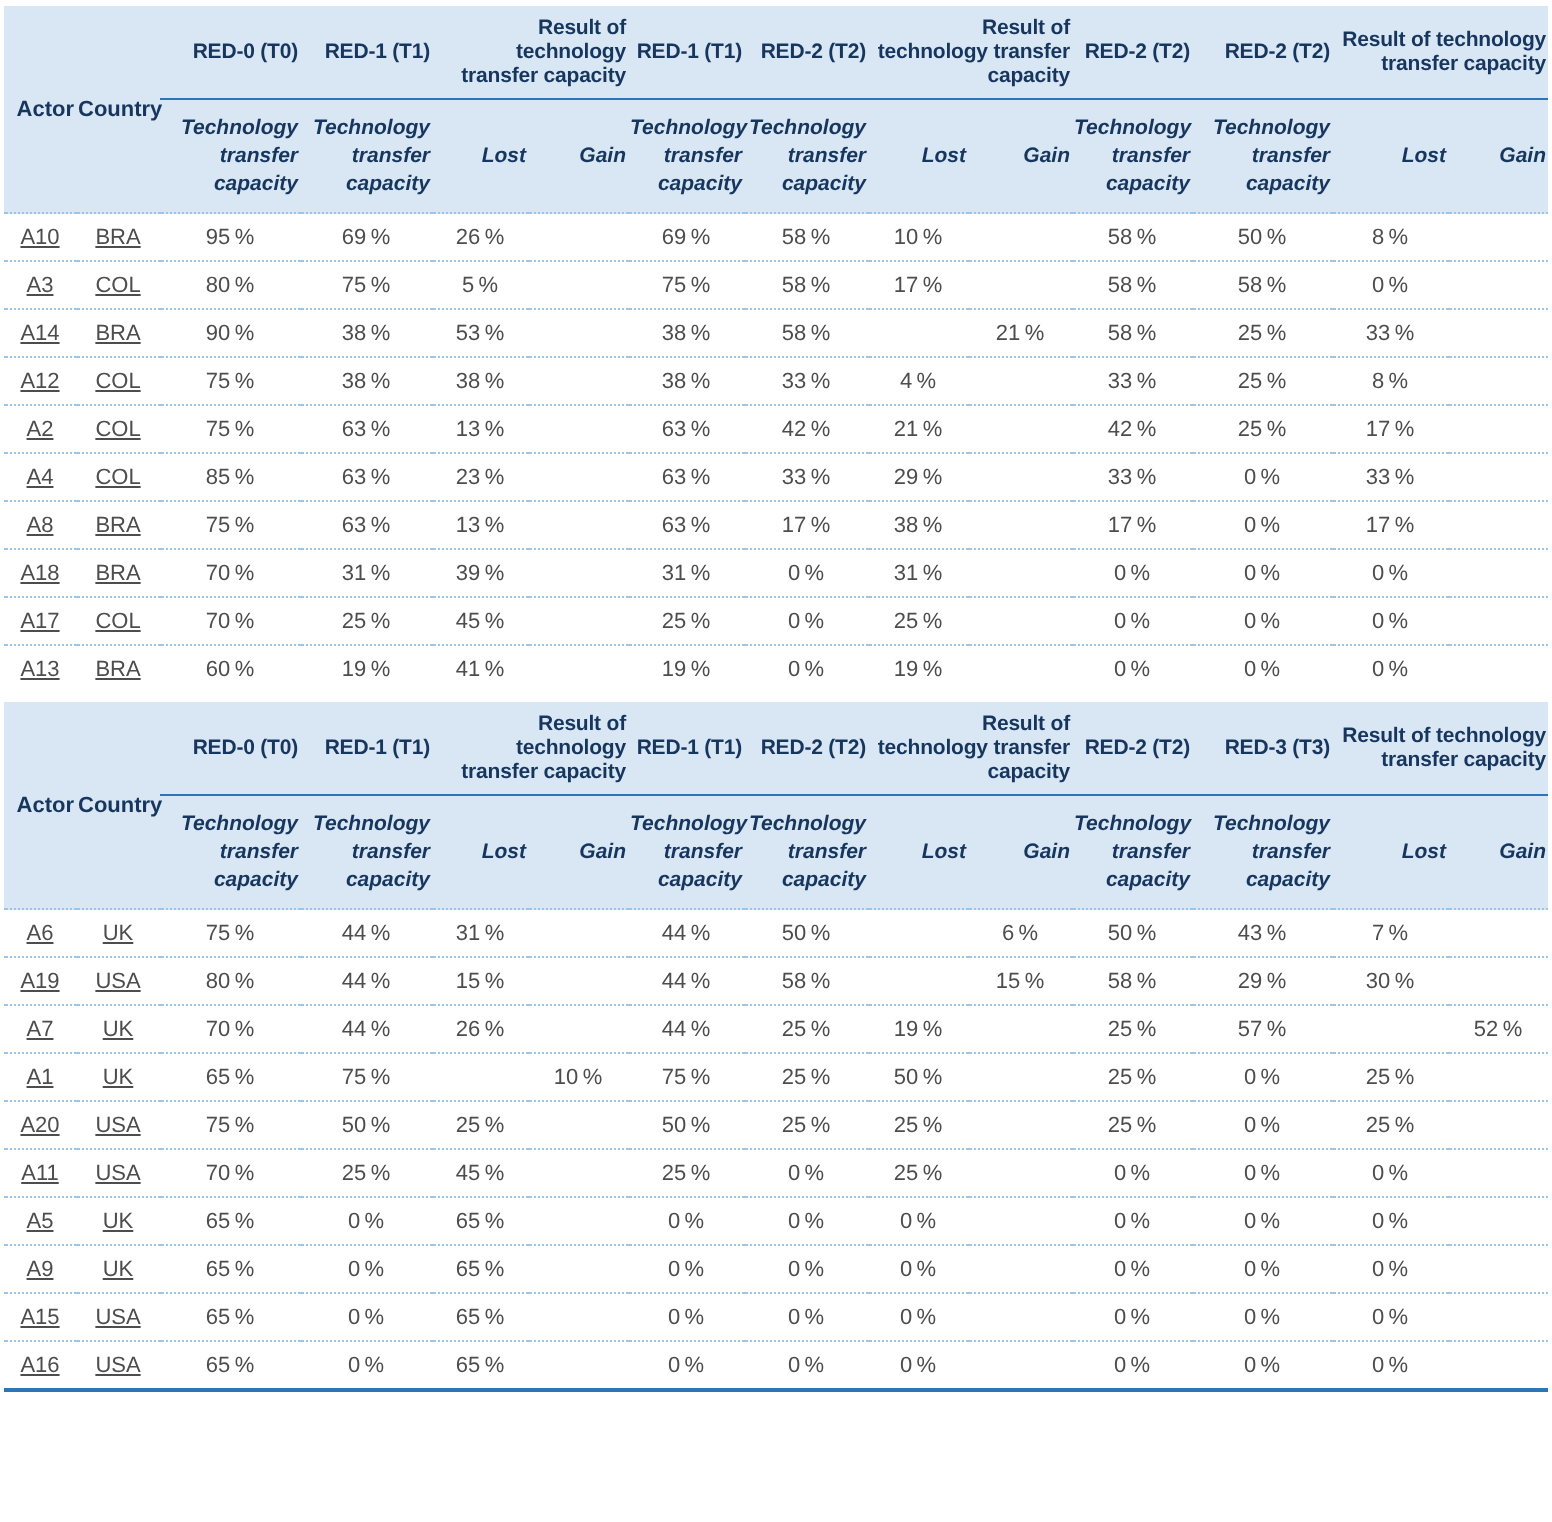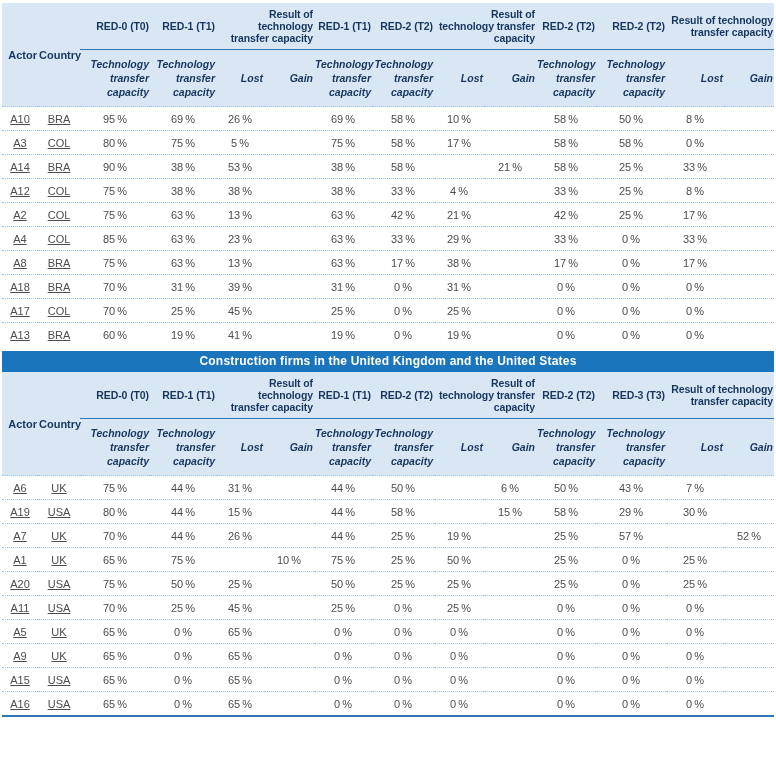--- a/index.html
+++ b/index.html
@@ -253,21 +253,20 @@
           <td class="value-cell">0 %</td>
           <td class="value-cell">0 %</td>
           <td class="value-cell">0 %</td>
           <td class="value-cell"></td>
         </tr>
       </tbody>
   </table>
 </div>
 
 <div class="table-block">
-  <div class="title-bar">Construction firms in the United Kingdom and the United States</div>
   <table class="tbl tbl-last">
     <colgroup>
       <col style="width:36px">
         <col style="width:42px">
         <col style="width:70px">
         <col style="width:66px">
       <col style="width:48px">
         <col style="width:50px">
         <col style="width:58px">
         <col style="width:62px">

